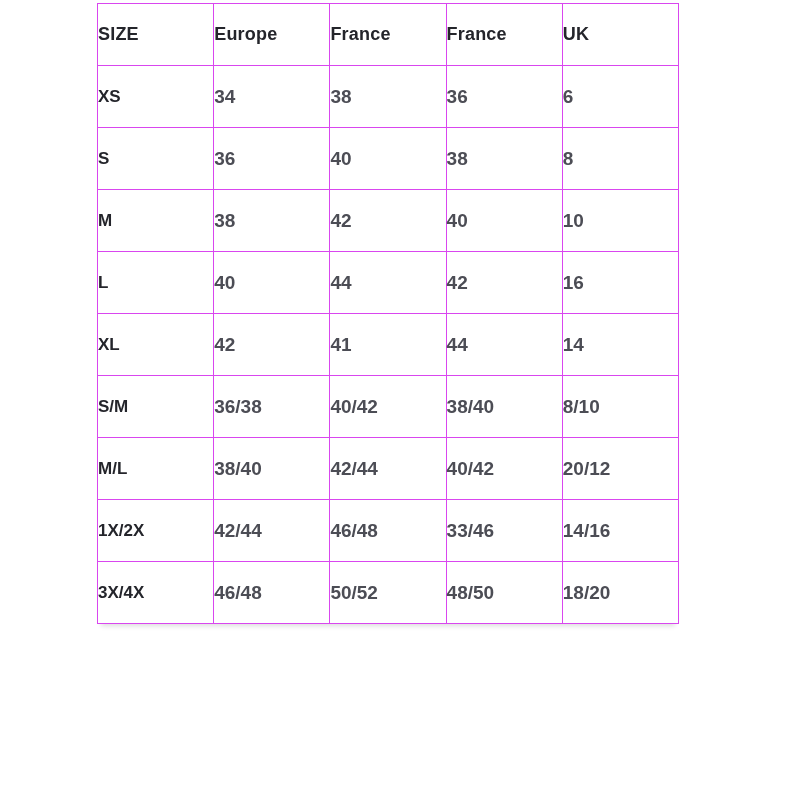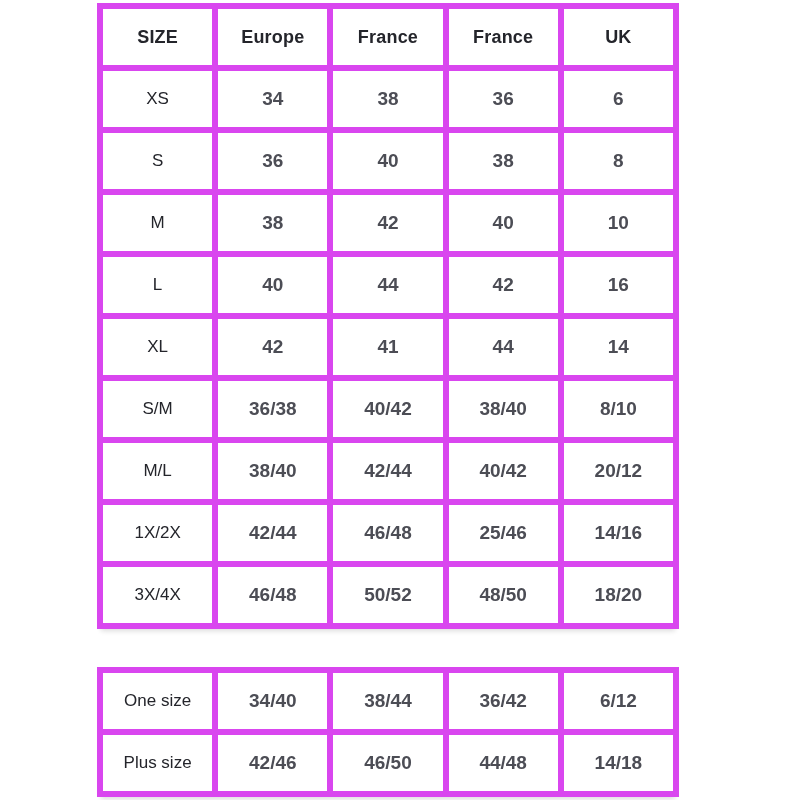--- a/index.html
+++ b/index.html
@@ -20,34 +20,34 @@
     width: 582px;
     border-collapse: collapse;
     background: #ffffff;
     table-layout: fixed;
     box-shadow: 0 6px 5px -4px rgba(0,0,0,0.14);
   }
   #main-size-table { top: 3px; }
   #special-size-table { top: 667px; }
   .size-table th,
   .size-table td {
-    border: 6px solid #d946ef;
+    border: 1px solid #d946ef;
     height: 62px;
-    text-align: center;
+    text-align: left;
     vertical-align: middle;
   }
   .size-table th {
     font-size: 18px;
     font-weight: 700;
     color: #24252b;
     letter-spacing: 0.2px;
   }
   .size-table td.row-label {
     font-size: 17px;
-    font-weight: 400;
+    font-weight: 700;
     color: #24252b;
   }
   .size-table td.value-cell {
     font-size: 19px;
     font-weight: 700;
     color: #4c4d55;
   }
 </style>
 </head>
 <body>
@@ -111,45 +111,27 @@
         <td class="row-label">M/L</td>
         <td class="value-cell">38/40</td>
         <td class="value-cell">42/44</td>
         <td class="value-cell">40/42</td>
         <td class="value-cell">20/12</td>
       </tr>
       <tr>
         <td class="row-label">1X/2X</td>
         <td class="value-cell">42/44</td>
         <td class="value-cell">46/48</td>
-        <td class="value-cell">25/46</td>
+        <td class="value-cell">33/46</td>
         <td class="value-cell">14/16</td>
       </tr>
       <tr>
         <td class="row-label">3X/4X</td>
         <td class="value-cell">46/48</td>
         <td class="value-cell">50/52</td>
         <td class="value-cell">48/50</td>
         <td class="value-cell">18/20</td>
       </tr>
     </tbody>
   </table>
 
-  <table class="size-table" id="special-size-table">
-    <tbody>
-      <tr>
-        <td class="row-label">One size</td>
-        <td class="value-cell">34/40</td>
-        <td class="value-cell">38/44</td>
-        <td class="value-cell">36/42</td>
-        <td class="value-cell">6/12</td>
-      </tr>
-      <tr>
-        <td class="row-label">Plus size</td>
-        <td class="value-cell">42/46</td>
-        <td class="value-cell">46/50</td>
-        <td class="value-cell">44/48</td>
-        <td class="value-cell">14/18</td>
-      </tr>
-    </tbody>
-  </table>
 
 </div>
 
 </body></html>

